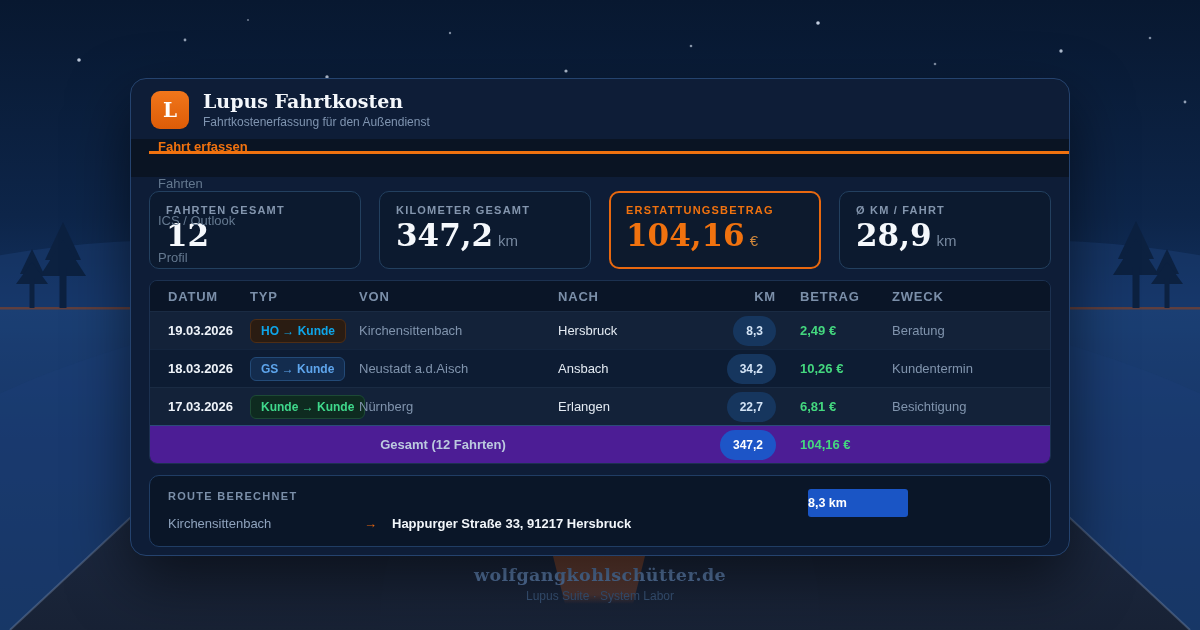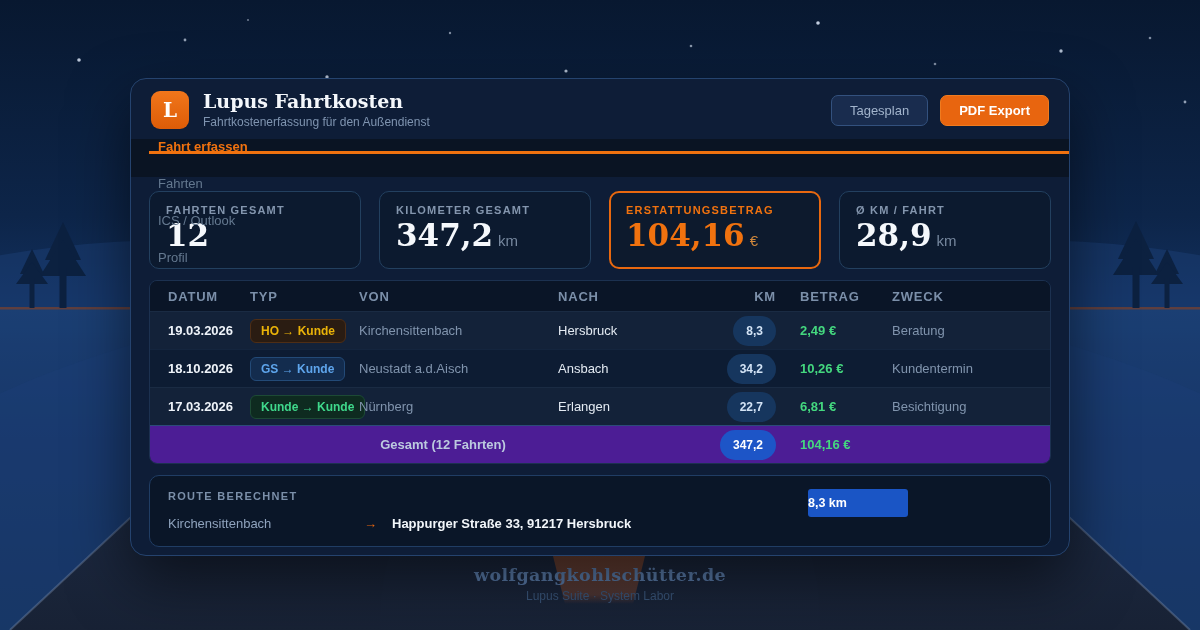--- a/index.html
+++ b/index.html
@@ -64,21 +64,21 @@
   .trow{height:38px;border-top:1px solid rgba(120,150,190,.08);}
   .trow:nth-child(odd){background:rgba(158,180,214,.045);}
   .cell{font-size:13px;}
   .c-datum{color:#eef3f9;font-weight:700;}
   .c-von,.c-zweck{color:#8094ad;}
   .c-nach{color:#e3eaf2;}
   .c-km,.h-km{text-align:right;padding-right:24px;}
   .c-betrag{color:#44d87f;font-weight:700;}
   .pill{display:inline-block;background:#16365e;color:#d3e3f5;font-size:12px;font-weight:700;padding:8px 13px;border-radius:999px;}
   .badge{display:inline-block;font-size:12px;font-weight:700;padding:4px 10px;border-radius:6px;border:1px solid;white-space:nowrap;}
-  .badge-orange{color:#eab308;background:#2a1c12;border-color:#4e2e16;}
+  .badge-orange{color:#0ea5e9;background:#2a1c12;border-color:#4e2e16;}
   .badge-blue{color:#5ea5ec;background:#132c4e;border-color:#234a77;}
   .badge-green{color:#3fd88b;background:#0e2b20;border-color:#1d4a35;}
   .tfoot{height:38px;background:#4c1d95;border-top:1px solid #2c4b79;color:#bccadf;font-weight:700;font-size:13px;}
   .foot-label{grid-column:1 / span 4;text-align:center;}
   .tfoot .pill{background:#1d55c7;color:#fff;}
   .tfoot .c-betrag{font-weight:700;}
 
   
   .route{
     margin-top:11px;background:#0a1628;border:1px solid #203d64;border-radius:10px;
@@ -175,24 +175,20 @@
 </svg>
 
 <div class="card">
 
   <div class="card-header">
     <div class="logo">L</div>
     <div>
       <div class="title">Lupus Fahrtkosten</div>
       <div class="subtitle">Fahrtkostenerfassung für den Außendienst</div>
     </div>
-    <div class="header-actions">
-      <div class="btn btn-secondary">Tagesplan</div>
-      <div class="btn btn-primary">PDF Export</div>
-    </div>
   </div>
 
   <div class="tabs">
     <div class="tab active">Fahrt erfassen</div>
     <div class="tab">Fahrten</div>
     <div class="tab">ICS / Outlook</div>
     <div class="tab">Profil</div>
   </div>
 
   <div class="card-body">
@@ -230,21 +226,21 @@
           <div class="trow">
             <div class="cell c-datum">19.03.2026</div>
             <div class="cell c-typ"><span class="badge badge-orange">HO → Kunde</span></div>
             <div class="cell c-von">Kirchensittenbach</div>
             <div class="cell c-nach">Hersbruck</div>
             <div class="cell c-km"><span class="pill">8,3</span></div>
             <div class="cell c-betrag">2,49 €</div>
             <div class="cell c-zweck">Beratung</div>
           </div>
           <div class="trow">
-            <div class="cell c-datum">18.10.2026</div>
+            <div class="cell c-datum">18.03.2026</div>
             <div class="cell c-typ"><span class="badge badge-blue">GS → Kunde</span></div>
             <div class="cell c-von">Neustadt a.d.Aisch</div>
             <div class="cell c-nach">Ansbach</div>
             <div class="cell c-km"><span class="pill">34,2</span></div>
             <div class="cell c-betrag">10,26 €</div>
             <div class="cell c-zweck">Kundentermin</div>
           </div>
           <div class="trow">
             <div class="cell c-datum">17.03.2026</div>
             <div class="cell c-typ"><span class="badge badge-green">Kunde → Kunde</span></div>

